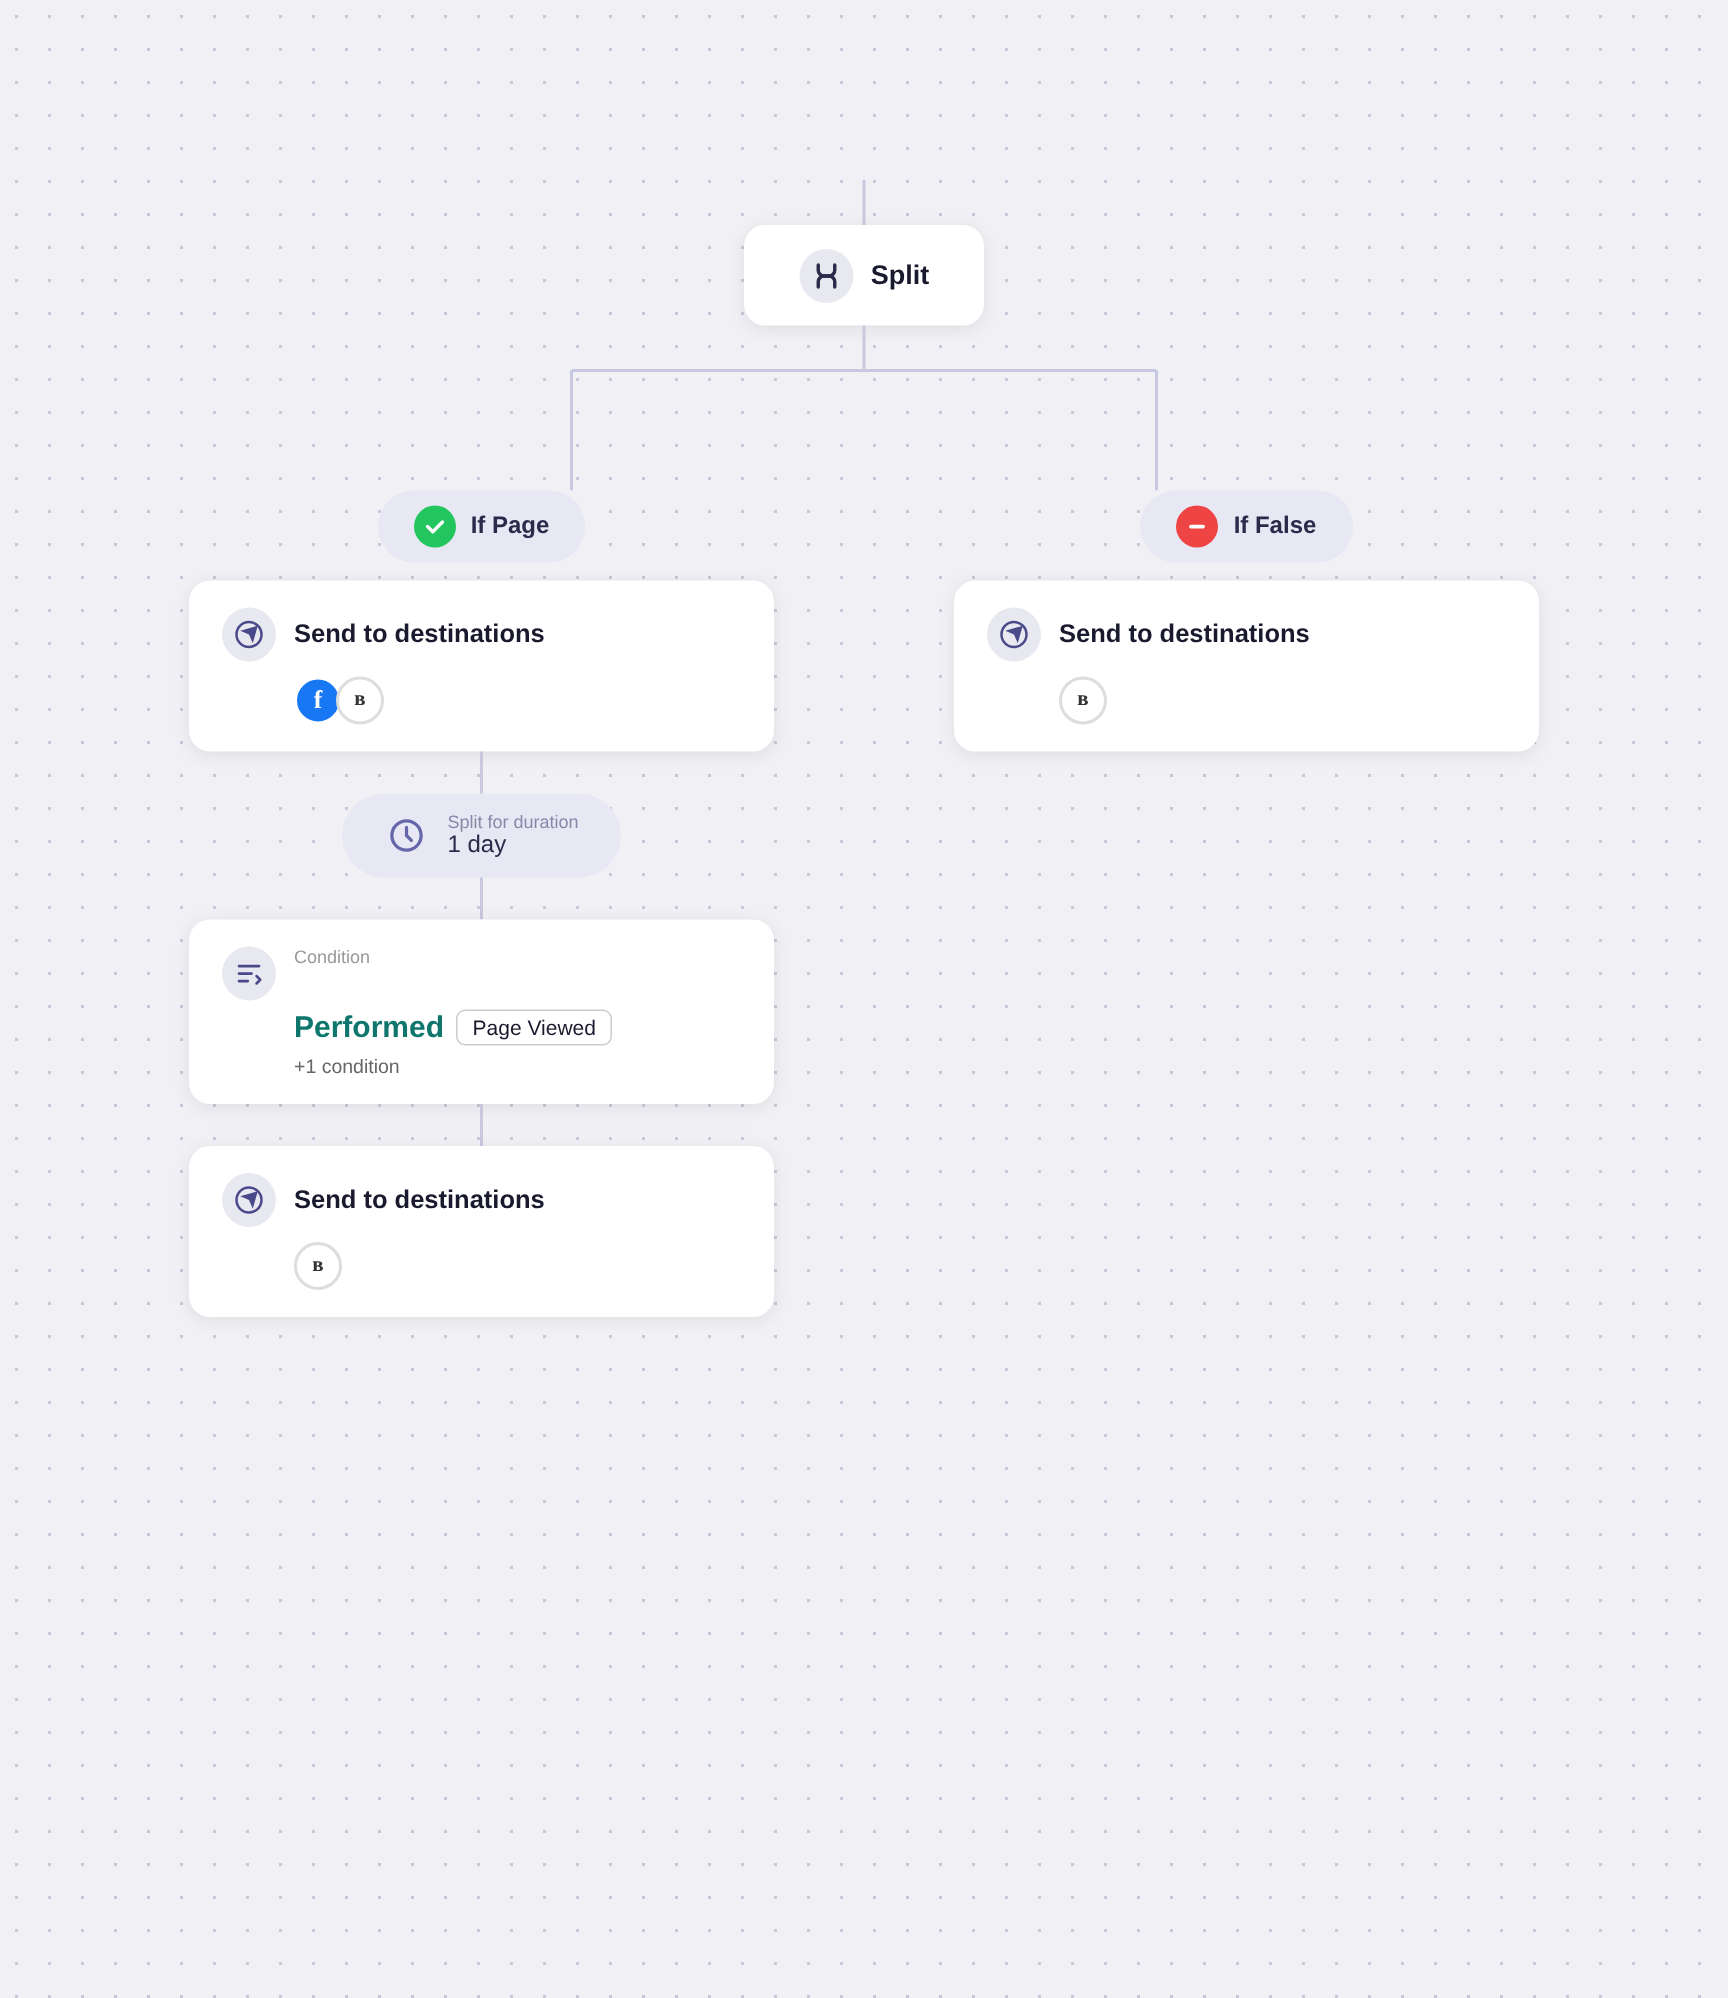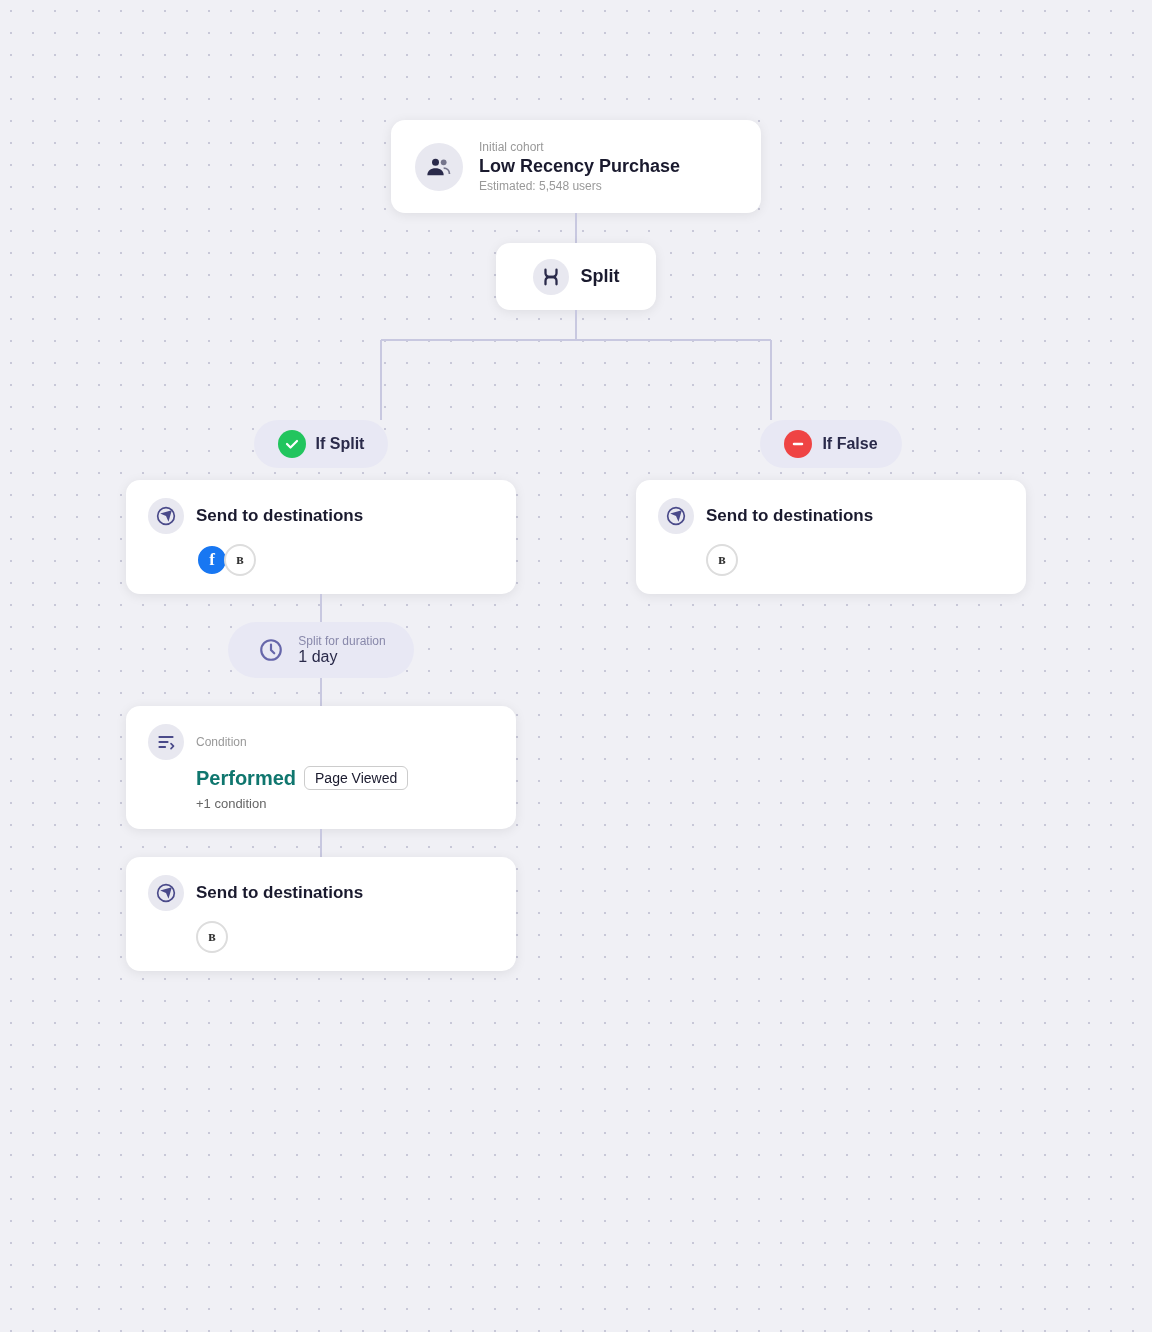--- a/index.html
+++ b/index.html
@@ -259,21 +259,21 @@
       width: 390px;
       min-height: 100px;
       flex-direction: column;
       align-items: flex-start;
       padding: 18px 22px;
       gap: 6px;
     }
 
     .cond-header {
       display: flex;
-      align-items: center;
+      align-items: flex-start;
       gap: 12px;
     }
 
     .cond-icon {
       width: 36px;
       height: 36px;
       background: #e8e8f0;
       border-radius: 50%;
       display: flex;
       align-items: center;
@@ -321,35 +321,20 @@
       font-weight: 800;
       color: #333;
       font-family: serif;
     }
   </style>
 </head>
 <body>
 
 <div class="flow-container">
 
-  <div class="card cohort-card">
-    <div class="cohort-icon">
-      <svg width="28" height="28" viewBox="0 0 24 24" fill="none">
-        <circle cx="9" cy="8" r="3" fill="#2a2a4a"></circle>
-        <circle cx="16" cy="8" r="2.5" fill="#2a2a4a" opacity="0.6"></circle>
-        <path d="M2 19c0-4 3-6 7-6s7 2 7 6" fill="#2a2a4a"></path>
-        <path d="M16 13c2.5 0 5 1.5 5 5" stroke="#2a2a4a" stroke-width="1.5" fill="none" opacity="0.6"></path>
-      </svg>
-    </div>
-    <div class="cohort-info">
-      <span class="cohort-label">Initial cohort</span>
-      <span class="cohort-title">Low Recency Purchase</span>
-      <span class="cohort-subtitle">Estimated: 5,548 users</span>
-    </div>
-  </div>
 
   <div class="connector connector-short"></div>
 
   <div class="card split-card">
     <div class="split-icon">
       <svg width="22" height="22" viewBox="0 0 24 24" fill="none">
         <path d="M6 4v4c0 2 2 4 4 4h4c2 0 4 2 4 4v4" stroke="#2a2a4a" stroke-width="2.5" stroke-linecap="round"></path>
         <path d="M18 4v4c0 2-2 4-4 4H10c-2 0-4 2-4 4v4" stroke="#2a2a4a" stroke-width="2.5" stroke-linecap="round"></path>
       </svg>
     </div>
@@ -374,21 +359,21 @@
   <div class="branches">
 
     <div class="branch-col">
 
       <div class="branch-badge">
         <div class="branch-badge-icon badge-true">
           <svg width="16" height="16" viewBox="0 0 16 16" fill="none">
             <path d="M3 8l3.5 3.5L13 5" stroke="white" stroke-width="2.2" stroke-linecap="round" stroke-linejoin="round"></path>
           </svg>
         </div>
-        <span class="branch-badge-label">If Split</span>
+        <span class="branch-badge-label">If Page</span>
       </div>
 
       <div class="card dest-card">
         <div class="dest-header">
           <div class="dest-icon">
             <svg width="20" height="20" viewBox="0 0 24 24" fill="none">
               <circle cx="12" cy="12" r="10" stroke="#4a4a8a" stroke-width="2"></circle>
               <path d="M12 12L5 9l14-4-4 14-3-7z" fill="#4a4a8a"></path>
             </svg>
           </div>

